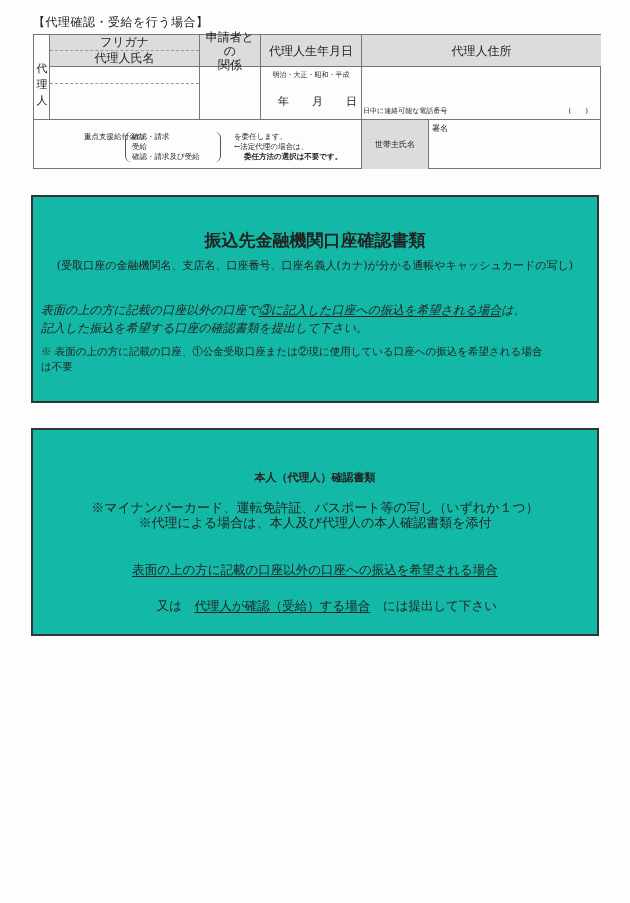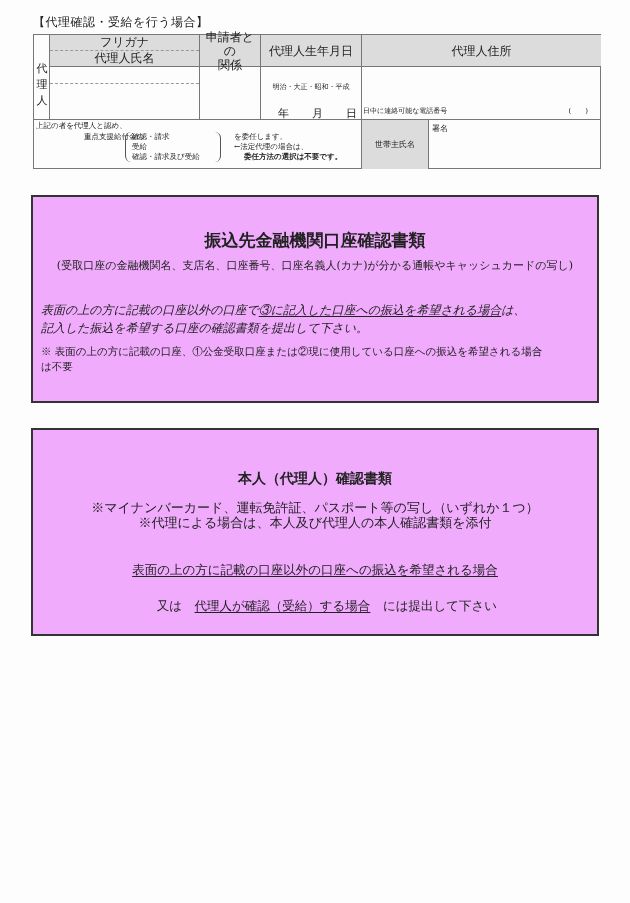--- a/index.html
+++ b/index.html
@@ -10,21 +10,21 @@
   }
   .abs { position:absolute; }
   .section-title { left:33px; top:14px; font-size:12px; letter-spacing:0.5px; }
   .tbl { position:absolute; left:33px; top:34px; width:568px; height:135px; border:1px solid #777; box-sizing:border-box; }
   .cell { position:absolute; box-sizing:border-box; }
   .gray { background:#dcdcdc; }
   .vl { position:absolute; width:1px; background:#777; }
   .hl { position:absolute; height:1px; background:#777; }
   .dl { position:absolute; height:0; border-top:1px dashed #999; }
   .ctr { display:flex; align-items:center; justify-content:center; text-align:center; }
-  .box { position:absolute; left:31px; width:568px; border:2px solid #333; box-sizing:border-box; background:#f0abfc; }
+  .box { position:absolute; left:31px; width:568px; border:2px solid #333; box-sizing:border-box; background:#14b8a6; }
   .u { text-decoration:underline; text-underline-offset:2px; }
 </style>
 </head>
 <body>
 
 <div class="abs section-title">【代理確認・受給を行う場合】</div>
 
 <div class="tbl">
 
   <div class="cell gray" style="left:16px; top:0; width:311px; height:32px;"></div>
@@ -55,37 +55,36 @@
     <span>関係</span>
   </div>
   <div class="cell ctr" style="left:227px; top:0; width:100px; height:32px; font-size:12px;">代理人生年月日</div>
   <div class="cell ctr" style="left:328px; top:0; width:239px; height:32px; font-size:12px;">代理人住所</div>
 
   <div class="cell" style="left:16px; top:32px; width:149px; height:16px;"></div>
   <div class="cell" style="left:16px; top:49px; width:149px; height:35px;"></div>
   <div class="cell" style="left:166px; top:32px; width:60px; height:52px;"></div>
 
   <div class="cell" style="left:227px; top:32px; width:100px; height:52px;">
-    <div style="font-size:7px; text-align:center; margin-top:15px;">明治・大正・昭和・平成</div>
+    <div style="font-size:7px; text-align:center; margin-top:3px;">明治・大正・昭和・平成</div>
     <div style="display:flex; justify-content:space-between; font-size:11px; padding:14px 4px 0 17px;">
       <span>年</span>
       <span>月</span>
       <span>日</span>
     </div>
   </div>
 
   <div class="cell" style="left:328px; top:32px; width:239px; height:52px;">
     <div style="position:absolute; left:1px; bottom:3px; font-size:7px; display:flex; width:225px; justify-content:space-between;">
       <span>日中に連絡可能な電話番号</span>
       <span style="white-space:pre;">(　　)</span>
     </div>
   </div>
 
   <div class="cell" style="left:2px; top:86px; width:325px; height:48px; font-size:7.5px; line-height:10px;">
-    <div>上記の者を代理人と認め、</div>
     <div style="position:absolute; left:0; top:11px;margin-left:48px;">重点支援給付金の</div>
     <div style="position:absolute; left:89px; top:11px; width:96px; height:30px; border-left:1px solid #555; border-right:1px solid #555; border-radius:6px; padding-left:6px; box-sizing:border-box;">
       <div>確認・請求</div>
       <div>受給</div>
       <div>確認・請求及び受給</div>
     </div>
     <div style="position:absolute; left:198px; top:11px;">
       <div>を委任します。</div>
       <div>←法定代理の場合は、</div>
       <div style="padding-left:10px;font-weight:bold;">委任方法の選択は不要です。</div>
@@ -107,21 +106,21 @@
     </div>
     <div>記入した振込を希望する口座の確認書類を提出して下さい。</div>
   </div>
   <div class="abs" style="left:8px; top:147px; font-size:10.5px; line-height:15px; white-space:nowrap;">
     <div>※ 表面の上の方に記載の口座、①公金受取口座または②現に使用している口座への振込を希望される場合</div>
     <div>は不要</div>
   </div>
 </div>
 
 <div class="box" style="top:428px; height:208px;">
-  <div class="abs" style="left:0; width:100%; top:40px; text-align:center; font-size:14px; font-weight:bold;">本人（代理人）確認書類</div>
+  <div class="abs" style="left:0; width:100%; top:40px; text-align:center; font-size:11px; font-weight:bold;">本人（代理人）確認書類</div>
   <div class="abs" style="left:0; width:100%; top:70px; text-align:center; font-size:13px; line-height:15px;">
     <div>※マイナンバーカード、運転免許証、パスポート等の写し（いずれか１つ）</div>
     <div>※代理による場合は、本人及び代理人の本人確認書類を添付</div>
   </div>
   <div class="abs" style="left:0; width:100%; top:131px; text-align:center; font-size:12.5px; line-height:18px;">
     <div class="u">表面の上の方に記載の口座以外の口座への振込を希望される場合</div>
     <div style="white-space:pre;">
       <span>又は　</span><span class="u">代理人が確認（受給）する場合</span><span>　には提出して下さい</span>
     </div>
   </div>

